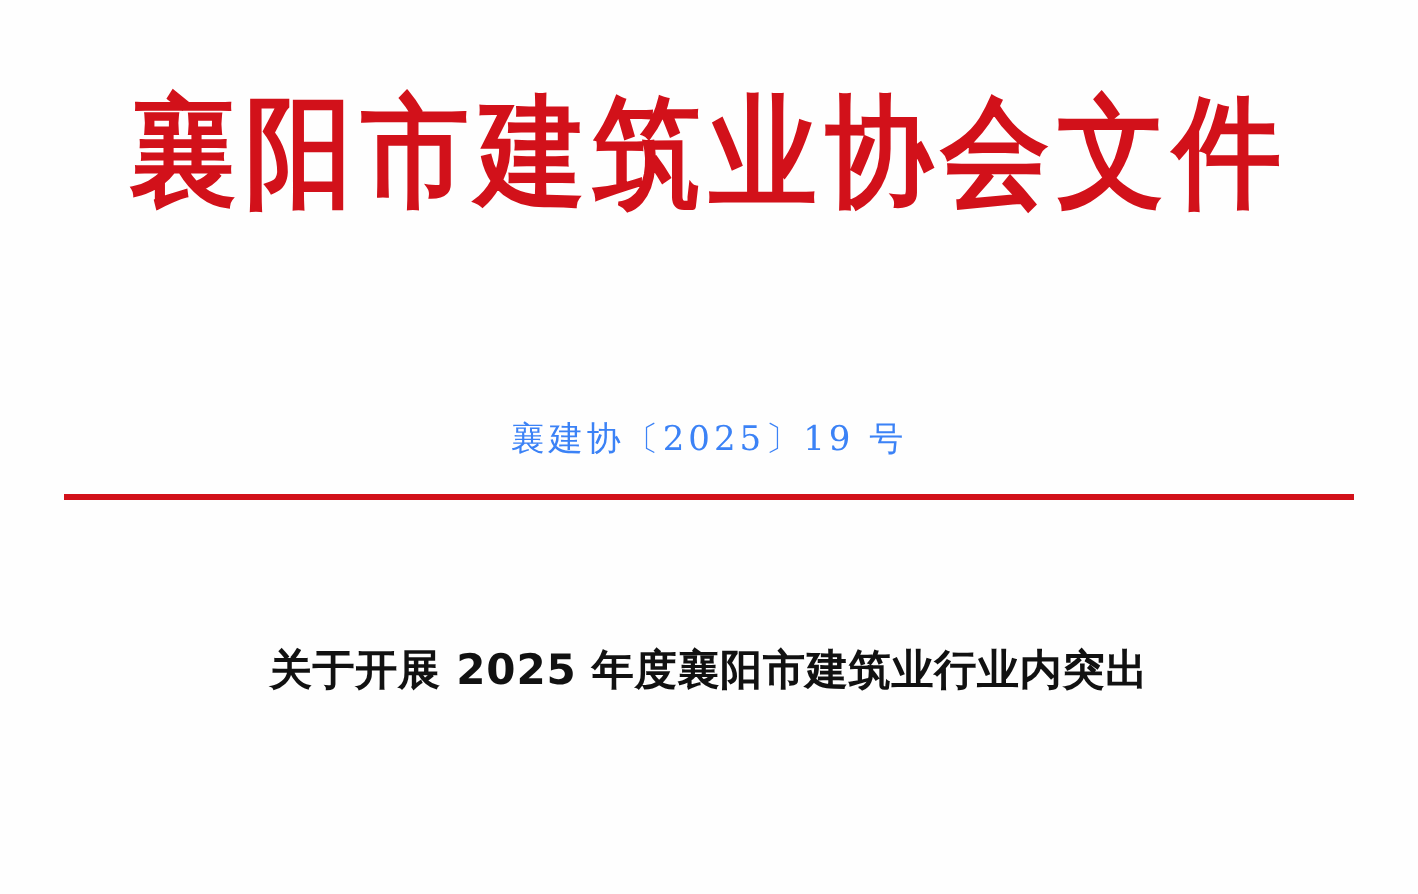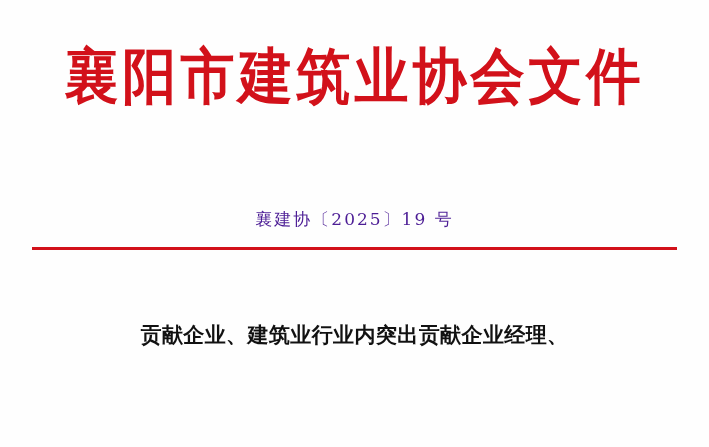--- a/index.html
+++ b/index.html
@@ -39,21 +39,21 @@
     transform-origin: center top;
   }
   .doc-number {
     position: absolute;
     top: 208px;
     left: 0;
     width: 709px;
     text-align: center;
     font-family: "DejaVu Serif", "Liberation Serif", serif;
     font-size: 17px;
-    color: #4c1d95;
+    color: #3b82f6;
     letter-spacing: 2px;
   }
   .red-rule {
     position: absolute;
     top: 247px;
     left: 32px;
     width: 645px;
     height: 3px;
     background: #d2111a;
   }
@@ -82,16 +82,16 @@
 
   <div class="masthead">
     <div class="masthead-title">襄阳市建筑业协会文件</div>
   </div>
 
   <div class="doc-number">襄建协〔2025〕19 号</div>
 
   <div class="red-rule"></div>
 
   <div class="title-block">
-    <span class="line">贡献企业、建筑业行业内突出贡献企业经理、</span>
+    <span class="line">关于开展 2025 年度襄阳市建筑业行业内突出</span>
   </div>
 
 </div>
 
 </body></html>

